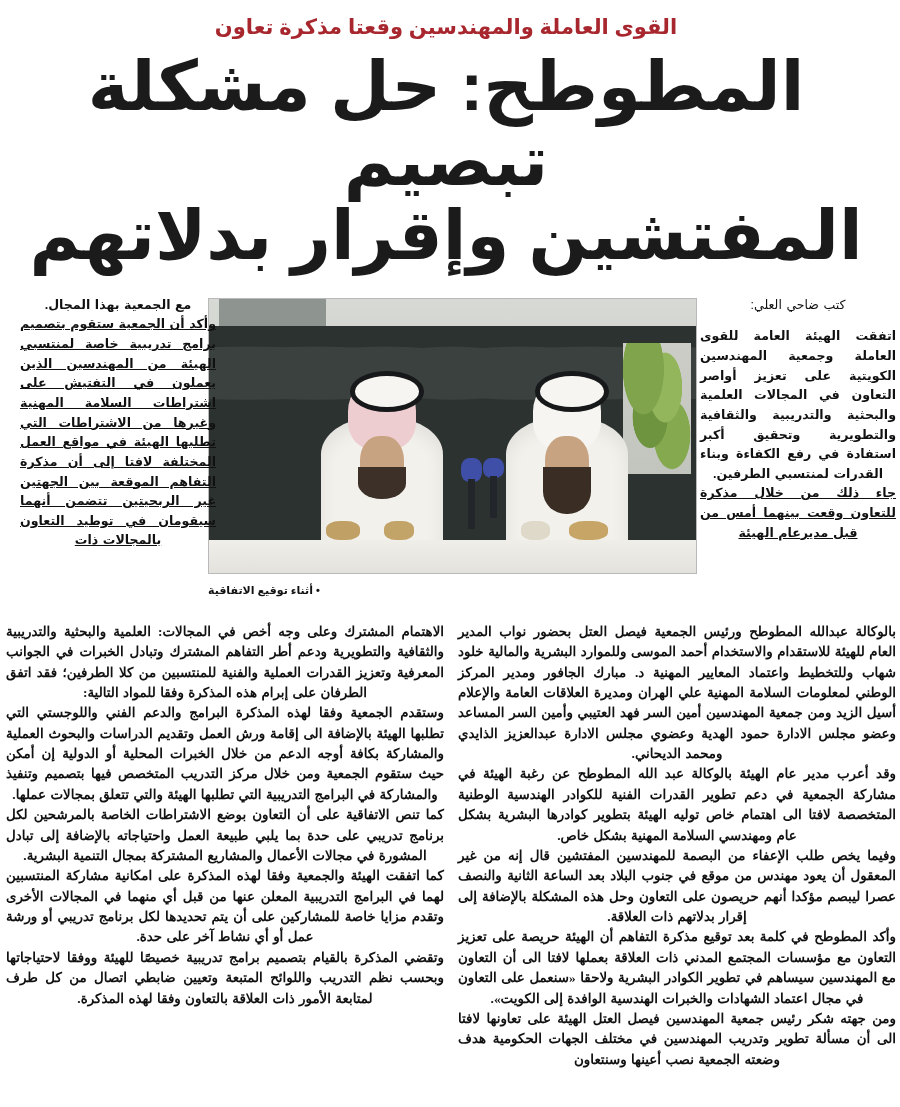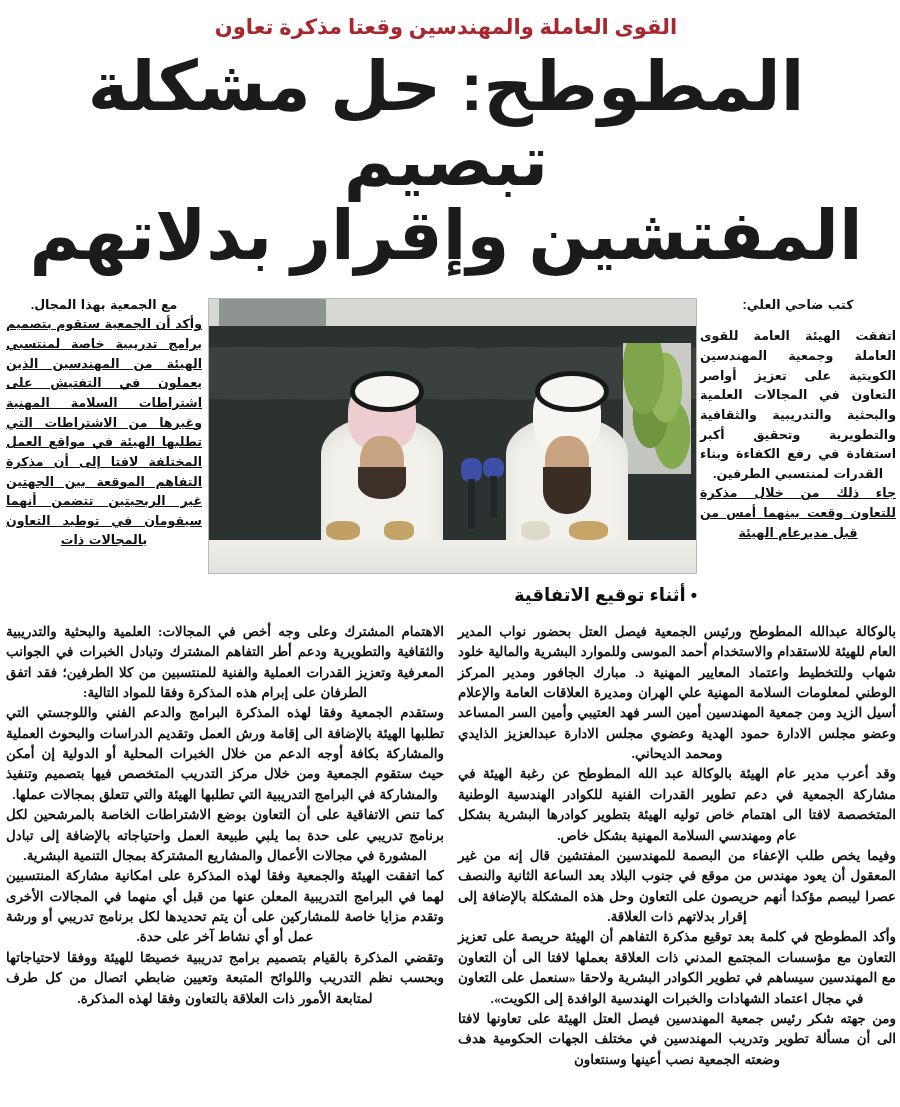--- a/index.html
+++ b/index.html
@@ -66,25 +66,25 @@
     font-size: 12.6px;
     line-height: 1.56;
     text-align: justify;
     text-align-last: center;
     direction: rtl;
     color: #111;
     font-weight: bold;
     word-spacing: 1px;
   }
   .col-narrow.right { right: 4px; }
-  .col-narrow.left  { left: 6px; }
+  .col-narrow.left  { left: 20px; }
 
   .byline {
     font-size: 12.5px;
-    font-weight: bold;
+    font-weight: normal;
     direction: rtl;
     text-align: right;
     margin: 0 0 12px 0;
     color: #111;
   }
 
   .col-narrow p { margin: 0; }
   .col-narrow p + p { margin-top: 0px; text-decoration: underline; }
 
   .photo-wrap {
@@ -96,24 +96,24 @@
   .photo {
     width: 487px;
     height: 274px;
     border: 1px solid #b9b9b9;
     position: relative;
     overflow: hidden;
     background: #cfd2cd;
   }
   .caption {
     margin-top: 10px;
-    font-size: 18px;
-    font-weight: bold;
-    direction: rtl;
-    text-align: right;
+    font-size: 11px;
+    font-weight: bold;
+    direction: rtl;
+    text-align: left;
     color: #111;
   }
 
   
   .ph-wall {
     position: absolute; left: 0; top: 0; width: 100%; height: 100%;
     background: linear-gradient(#d7d9d4 0%, #d2d4cf 22%, #c9ccc6 100%);
   }
   .ph-window {
     position: absolute; left: 2%; top: 0; width: 22%; height: 13%;

